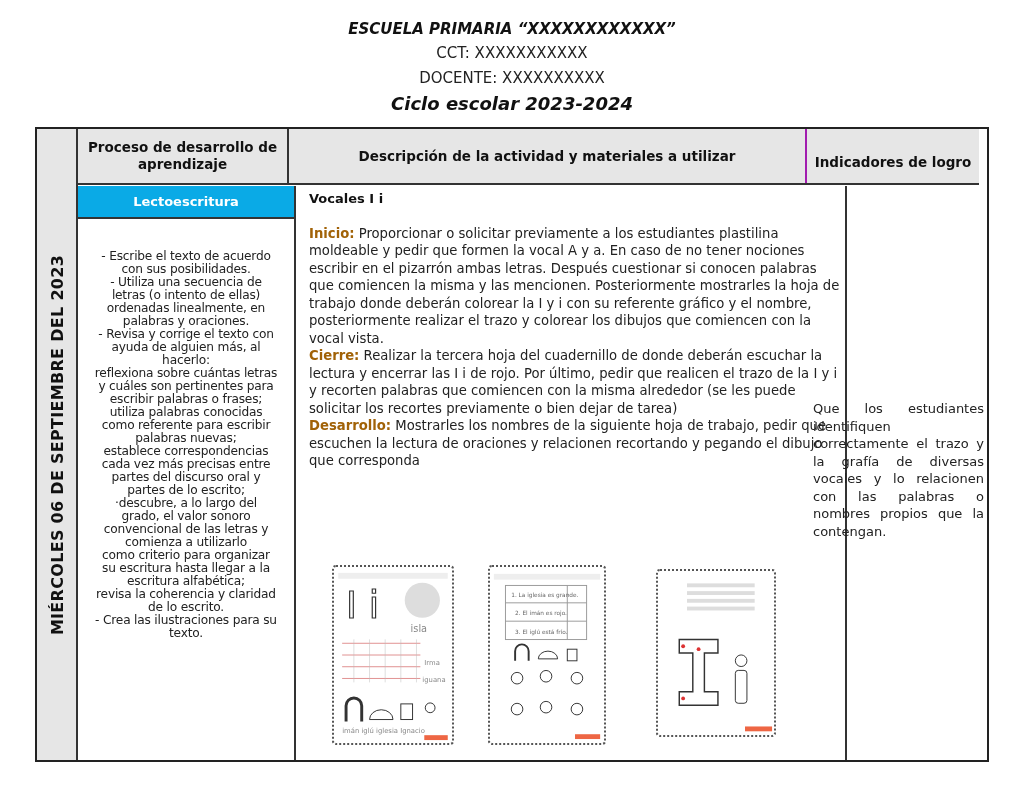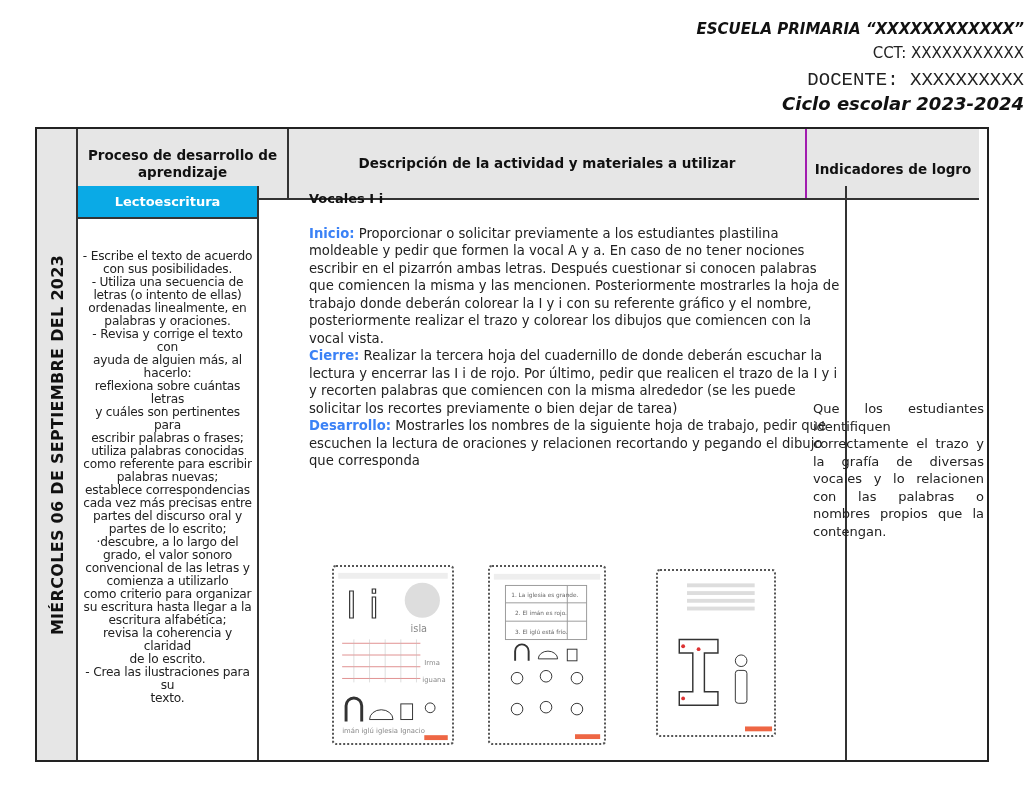--- a/index.html
+++ b/index.html
@@ -1,40 +1,40 @@
 <!DOCTYPE html>
 <html><head>
 <meta charset="utf-8">
 <style>
   html, body { margin:0; padding:0; background:#ffffff; }
   body { width:1024px; height:791px; position:relative; overflow:hidden; font-family:"DejaVu Sans", sans-serif; color:#222; }
-  .hdr { position:absolute; left:0; width:1024px; text-align:right; }
+  .hdr { position:absolute; left:0; width:1024px; text-align:center; }
   .hdr-school { top:20px; font-size:15px; font-weight:bold; font-style:italic; color:#111; }
   .hdr-cct { top:44px; font-size:15px; color:#222; }
-  .hdr-doc { top:69px; font-size:19px; color:#222;font-family:Liberation Mono, monospace; }
+  .hdr-doc { top:69px; font-size:15px; color:#222; }
   .hdr-cycle { top:93px; font-size:18px; font-weight:bold; font-style:italic; color:#111; }
 
   .tbl { position:absolute; left:35px; top:127px; width:954px; height:635px; border:2px solid #222; box-sizing:border-box; }
   .col-date { position:absolute; left:0; top:0; width:41px; height:100%; background:#e6e6e6; border-right:2px solid #333; box-sizing:border-box; }
   .date-text { position:absolute; left:50%; top:50%; transform:translate(-50%,-50%) rotate(-90deg); white-space:nowrap; font-size:16px; font-weight:bold; color:#111; letter-spacing:0.3px; }
 
-  .head-row { position:absolute; left:41px; top:0; right:8px; height:71px; background:#e6e6e6; border-bottom:2px solid #333; box-sizing:border-box; }
+  .head-row { position:absolute; left:41px; top:0; right:8px; height:56px; background:#e6e6e6; border-bottom:2px solid #333; box-sizing:border-box; }
   .hcell { position:absolute; top:0; height:100%; display:flex; align-items:center; justify-content:center; text-align:center; font-weight:bold; font-size:13.5px; color:#111; box-sizing:border-box; line-height:17px; }
   .hc1 { left:0; width:211px; border-right:2px solid #333; padding:0 8px; }
   .hc2 { left:211px; width:518px; border-right:2px solid #a21caf; }
   .hc3 { left:729px; right:0;margin-top:6px; }
 
-  .process { position:absolute; left:41px; top:57px; width:181px; bottom:0; border-right:2px solid #333; box-sizing:border-box; }
+  .process { position:absolute; left:41px; top:57px; width:218px; bottom:0; border-right:2px solid #333; box-sizing:border-box; }
   .area-badge { position:absolute; left:0; top:0; width:100%; height:33px; background:#0aaae6; border-bottom:2px solid #333; box-sizing:border-box; display:flex; align-items:center; justify-content:center; color:#fff; font-weight:bold; font-size:13px; }
   .process-text { position:absolute; left:2px; right:2px; top:64px; text-align:center; font-size:12.2px; line-height:13px; color:#222; white-space:pre-line; letter-spacing:-0.2px; }
 
   .desc { position:absolute; left:252px; top:57px; width:558px; bottom:0; border-right:2px solid #333; box-sizing:border-box; padding:4px 4px 0 20px; font-size:13.2px; line-height:17.5px; color:#222; }
   .desc-title { font-weight:bold; font-size:13px; color:#111; margin-bottom:17px; }
   .desc p { margin:0; }
-  .lbl { font-weight:bold; color:#3b82f6; }
+  .lbl { font-weight:bold; color:#a16207; }
   .desc .gap { height:17px; }
 
   .indic { position:absolute; left:770px; top:57px; right:0; bottom:0; }
   .indic-text { position:absolute; left:6px; right:3px; top:214px; font-size:13px; line-height:17.5px; text-align:justify; color:#222; }
 
   .sheets { position:absolute; left:292px; top:565px; width:510px; height:190px; }
   .sheet { position:absolute; background:#fff; border:2px dotted #555; border-radius:4px; box-sizing:border-box; overflow:hidden;text-align:right; }
   .s1 { left:40px; top:0; width:122px; height:180px; }
   .s2 { left:196px; top:0; width:118px; height:180px; }
   .s3 { left:364px; top:4px; width:120px; height:168px; }

